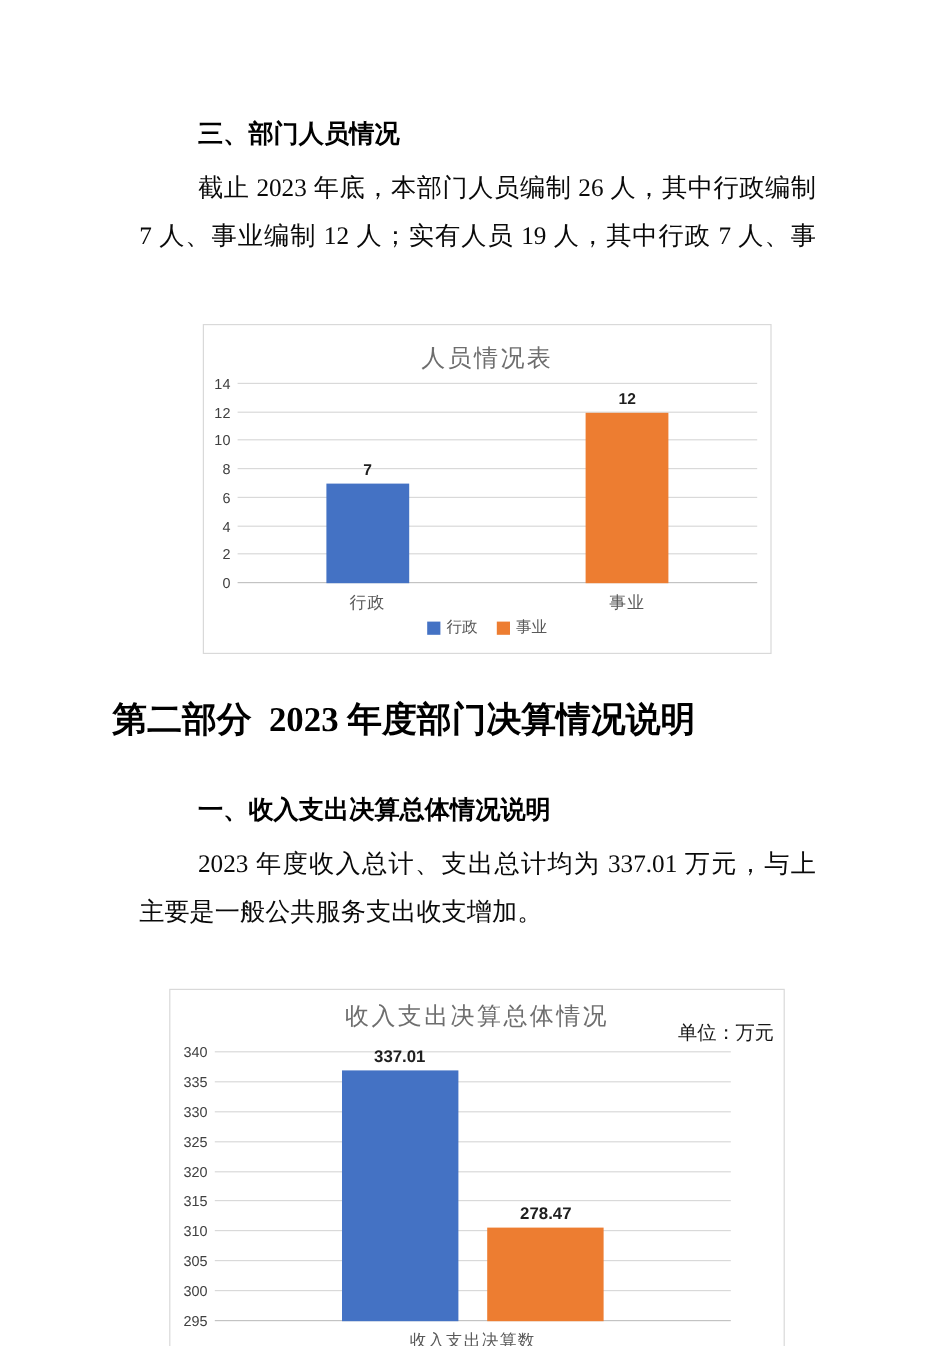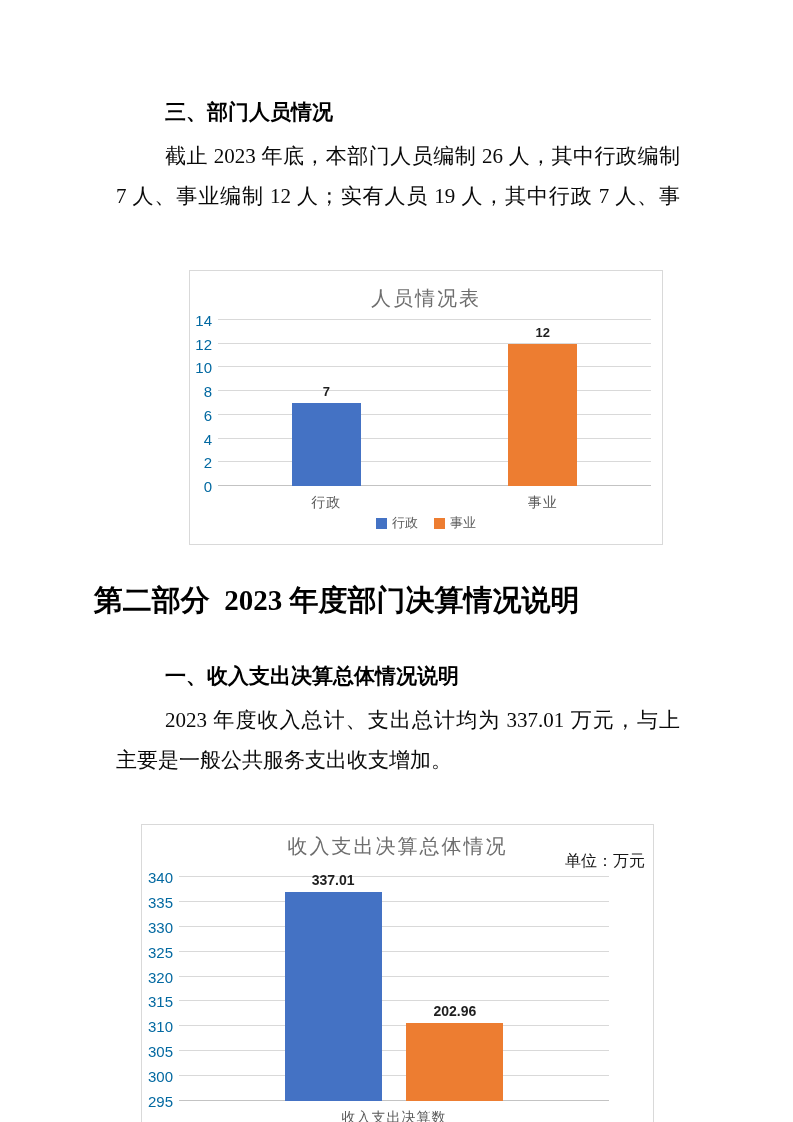--- a/index.html
+++ b/index.html
@@ -30,33 +30,33 @@
     color:#000;white-space:pre-wrap;
     font-family:"Liberation Serif","DejaVu Serif",serif;
   }
   
   .chart{
     position:absolute;background:#fff;
     border:1px solid #d9d9d9;
     font-family:"Liberation Sans","DejaVu Sans",sans-serif;
     box-sizing:border-box;
   }
-  #chart1{left:169px;top:270px;width:474px;height:275px;margin-left:20px;}
+  #chart1{left:169px;top:270px;width:474px;height:275px;}
   #chart2{left:141px;top:824px;width:513px;height:338px;}
   .c-title{position:absolute;left:0;right:0;text-align:center;color:#6e6e6e;letter-spacing:2px;}
   #chart1 .c-title{top:14px;font-size:20px;}
   #chart2 .c-title{top:8px;font-size:20px;}
   .c-unit{position:absolute;right:8px;top:26px;font-size:16px;color:#161616;font-family:"Liberation Serif","DejaVu Serif",serif;}
   .plot{position:absolute;}
   #chart1 .plot{left:28px;right:11px;top:49px;bottom:58px;}
   #chart2 .plot{left:37px;right:44px;top:52px;bottom:60px;}
   .yaxis{position:absolute;}
   #chart1 .yaxis{left:0;width:22px;top:49px;bottom:58px;}
   #chart2 .yaxis{left:0;width:31px;top:52px;bottom:60px;}
-  .ytick{position:absolute;right:0;transform:translateY(50%);font-size:15px;line-height:1;color:#0369a1;}
+  .ytick{position:absolute;right:0;transform:translateY(50%);font-size:12px;line-height:1;color:#404040;}
   .grid{position:absolute;left:0;right:0;height:1px;background:#d9d9d9;}
   .grid.base{background:#c3c3c3;}
   .bar{position:absolute;bottom:0;}
   .blab{position:absolute;text-align:center;font-weight:bold;font-size:13px;line-height:1;color:#1f1f1f;}
   #chart2 .blab{font-size:14px;}
   .cats{position:absolute;left:0;right:0;top:calc(100% + 8px);display:flex;}
   .cat{flex:1;text-align:center;font-size:14px;color:#595959;letter-spacing:1px;}
   .legend{position:absolute;left:0;right:0;bottom:12px;display:flex;justify-content:center;gap:16px;}
   .litem{display:inline-flex;align-items:center;font-size:13px;color:#595959;}
   .lsq{width:11px;height:11px;display:inline-block;margin-right:5px;}
@@ -134,21 +134,21 @@
         <div class="grid" style="bottom: 33.3333%;"></div>
         <div class="grid" style="bottom: 44.4444%;"></div>
         <div class="grid" style="bottom: 55.5556%;"></div>
         <div class="grid" style="bottom: 66.6667%;"></div>
         <div class="grid" style="bottom: 77.7778%;"></div>
         <div class="grid" style="bottom: 88.8889%;"></div>
         <div class="grid" style="bottom: 100%;"></div>
         <div class="bar" style="left: 24.6%; width: 22.5%; height: 93.3556%; background: rgb(68, 114, 196);"></div>
         <div class="blab" style="left: 24.6%; width: 22.5%; bottom: calc(93.3556% + 5px);">337.01</div>
         <div class="bar" style="left: 52.9%; width: 22.5%; height: 34.6444%; background: rgb(237, 125, 49);"></div>
-        <div class="blab" style="left: 52.9%; width: 22.5%; bottom: calc(34.6444% + 5px);">202.96</div>
+        <div class="blab" style="left: 52.9%; width: 22.5%; bottom: calc(34.6444% + 5px);">278.47</div>
         <div class="cats">
           <div class="cat">收入支出决算数</div>
         </div>
       </div>
       <div class="yaxis">
         <div class="ytick" style="bottom: 0%; margin-top: 11px;">295</div>
         <div class="ytick" style="bottom: 11.1111%;">300</div>
         <div class="ytick" style="bottom: 22.2222%;">305</div>
         <div class="ytick" style="bottom: 33.3333%;">310</div>
         <div class="ytick" style="bottom: 44.4444%;">315</div>

